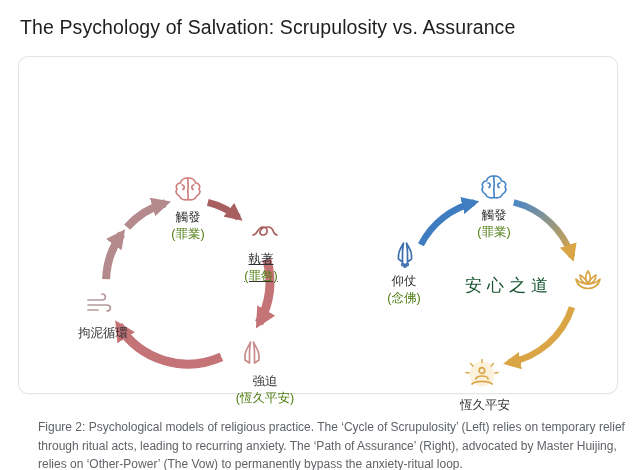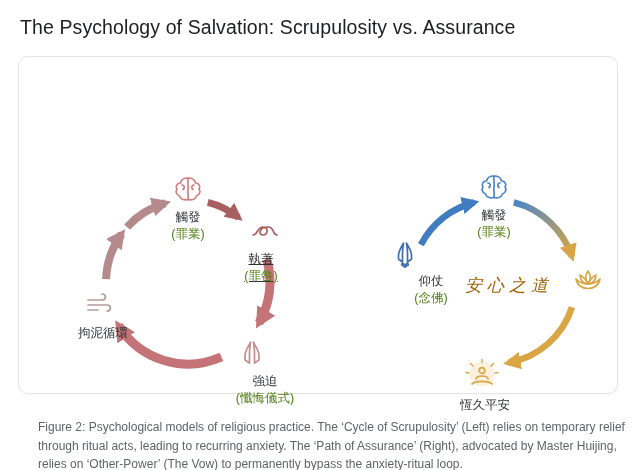--- a/index.html
+++ b/index.html
@@ -13,21 +13,21 @@
   .diagram.left{left:24px;}
   .diagram.right{left:330px;}
   .diagram svg{position:absolute;left:0;top:0;}
   .node-label{position:absolute;transform:translateX(-50%);text-align:center;
        font-size:12.5px;line-height:1.35;color:#2f3134;font-weight:500;white-space:nowrap;}
   .node-label .sub{display:block;font-weight:400;color:#4d7c0f;}
   .node-label .sub:empty{display:none;}
   .center-label{position:absolute;transform:translate(-50%,-50%);font-size:17px;
        font-weight:500;letter-spacing:5px;white-space:nowrap;}
   .center-label.rose{color:#dd8f8f;}
-  .center-label.blue{color:#a16207;font-style:italic;}
+  .center-label.blue{color:#14532d;}
   .figure-caption{position:absolute;left:22px;top:402px;width:596px;margin:16px;
        font-size:12px;line-height:1.55;color:#5f6368;}
 </style>
 </head>
 <body>
 
 <div>
 
   <h1 class="page-title">The Psychology of Salvation: Scrupulosity vs. Assurance</h1>
 
@@ -80,21 +80,21 @@
       <div class="node-label" style="left:145px;top:82px;">
         <span>觸發</span>
         <span class="sub">(罪業)</span>
       </div>
       <div class="node-label" style="left:218px;top:124px;text-decoration:underline;">
         <span>執著</span>
         <span class="sub">(罪咎)</span>
       </div>
       <div class="node-label" style="left:222px;top:246px;">
         <span>強迫</span>
-        <span class="sub">(懺悔儀式)</span>
+        <span class="sub">(恆久平安)</span>
       </div>
       <div class="node-label" style="left:60px;top:198px;">
         <span>拘泥循環</span>
         
       </div>
 
     </div>
 
     <div class="diagram right">
       <svg width="290" height="318" viewBox="0 0 290 318">
@@ -148,21 +148,21 @@
       </svg>
 
       <div class="node-label" style="left:145px;top:80px;">
         <span>觸發</span>
         <span class="sub">(罪業)</span>
       </div>
       <div class="node-label" style="left:136px;top:270px;">
         <span>恆久平安</span>
         
       </div>
-      <div class="node-label" style="left:55px;top:146px;margin-left:27px;">
+      <div class="node-label" style="left:55px;top:146px;">
         <span>仰仗</span>
         <span class="sub">(念佛)</span>
       </div>
 
       <div class="center-label blue" style="left:160px;top:158px;">安心之道</div>
     </div>
 
   </div>
 
   <p class="figure-caption">Figure 2: Psychological models of religious practice. The ‘Cycle of Scrupulosity’ (Left) relies on temporary relief through ritual acts, leading to recurring anxiety. The ‘Path of Assurance’ (Right), advocated by Master Huijing, relies on ‘Other-Power’ (The Vow) to permanently bypass the anxiety-ritual loop.</p>

